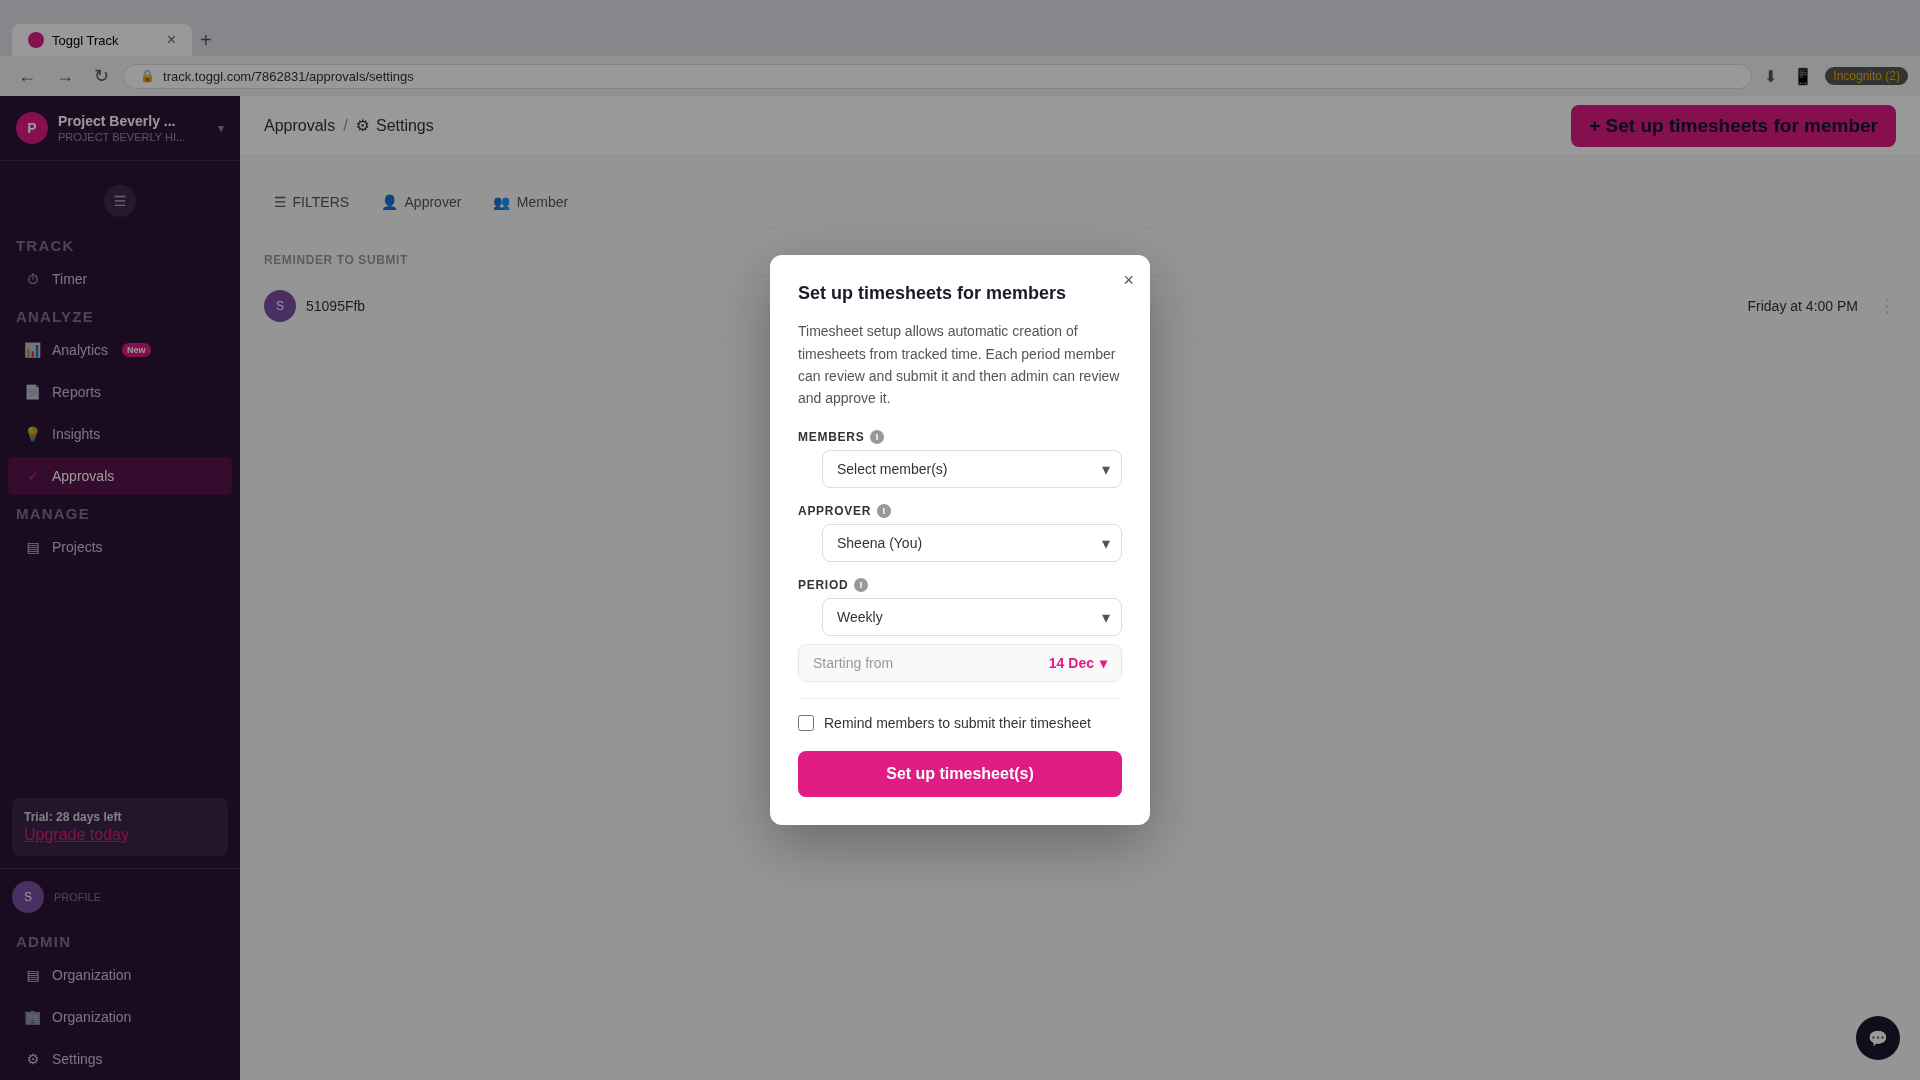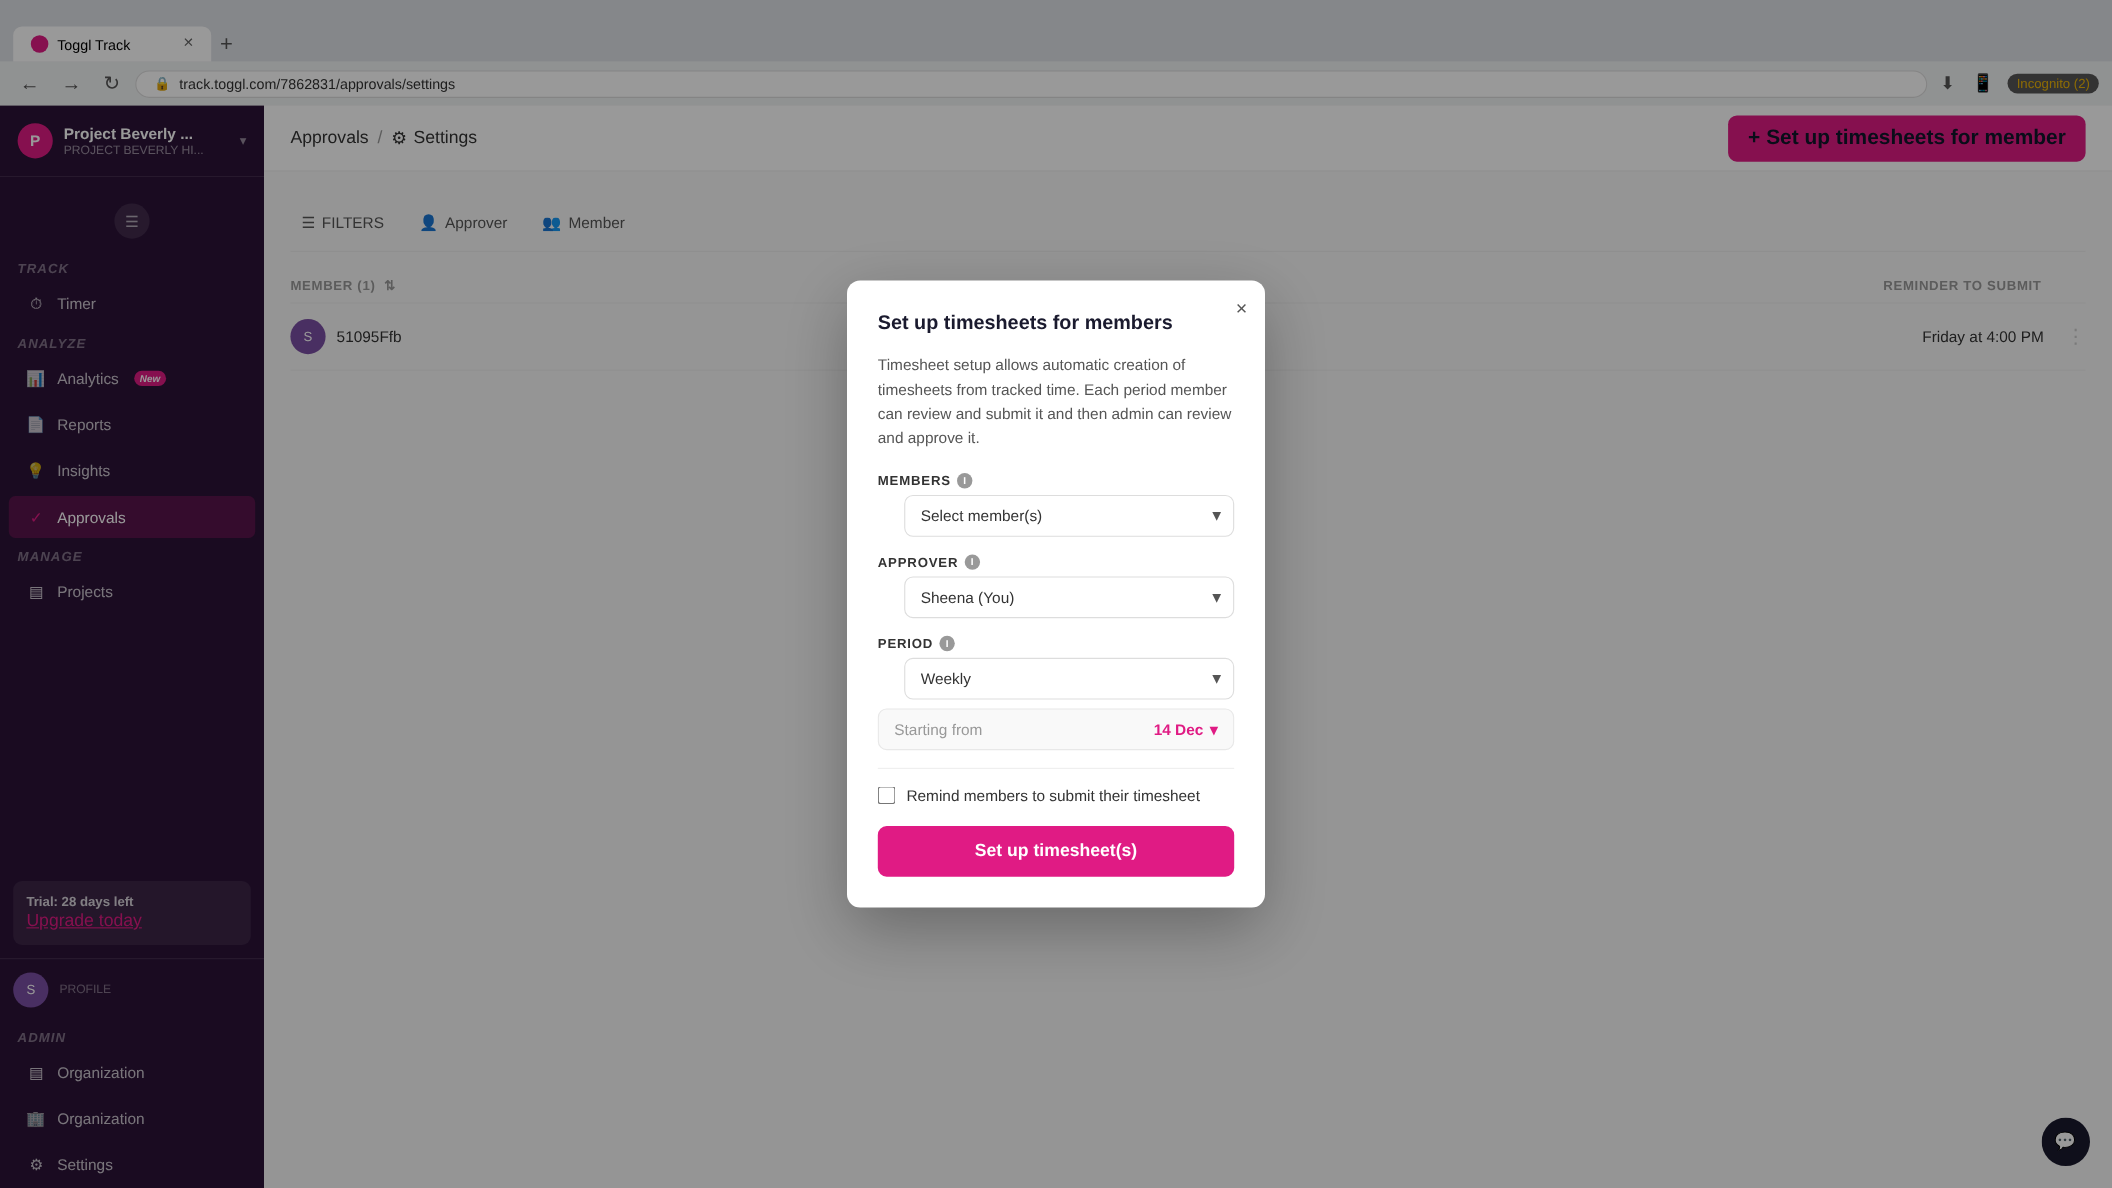--- a/index.html
+++ b/index.html
@@ -25,25 +25,25 @@
     .app-container { display: flex; height: calc(1080px - 96px); }
 
     
     .sidebar { width: 240px; background: #2c1338; color: #fff; display: flex; flex-direction: column; flex-shrink: 0; }
     .sidebar-header { padding: 16px; display: flex; align-items: center; gap: 10px; border-bottom: 1px solid rgba(255,255,255,0.1); }
     .sidebar-logo { width: 32px; height: 32px; background: #e01b84; border-radius: 50%; display: flex; align-items: center; justify-content: center; color: #fff; font-weight: bold; font-size: 14px; flex-shrink: 0; }
     .sidebar-project-name { font-size: 14px; font-weight: 600; color: #fff; }
     .sidebar-project-sub { font-size: 11px; color: rgba(255,255,255,0.5); margin-top: 2px; }
     .sidebar-chevron { margin-left: auto; color: rgba(255,255,255,0.5); font-size: 12px; cursor: pointer; }
     .sidebar-icon-btn { width: 32px; height: 32px; background: rgba(255,255,255,0.1); border-radius: 50%; display: flex; align-items: center; justify-content: center; cursor: pointer; margin: 12px auto; }
-    .sidebar-section-label { padding: 8px 16px 4px; font-size: 12px; font-weight: 700; color: rgba(255,255,255,0.4); letter-spacing: 0.08em; text-transform: uppercase; font-style: italic; }
+    .sidebar-section-label { padding: 8px 16px 4px; font-size: 15px; font-weight: 700; color: rgba(255,255,255,0.4); letter-spacing: 0.08em; text-transform: uppercase; }
     .sidebar-item { display: flex; align-items: center; gap: 10px; padding: 10px 16px; cursor: pointer; border-radius: 6px; margin: 2px 8px; color: rgba(255,255,255,0.75); font-size: 14px; }
     .sidebar-item.active { background: rgba(224,27,132,0.25); color: #fff; }
     .sidebar-item .item-icon { width: 18px; height: 18px; display: flex; align-items: center; justify-content: center; flex-shrink: 0; }
-    .sidebar-item .badge-new { background: #e01b84; color: #fff; font-size: 9px; padding: 2px 5px; border-radius: 8px; margin-left: 4px; font-weight: 700; font-style: italic; }
+    .sidebar-item .badge-new { background: #e01b84; color: #fff; font-size: 9px; padding: 2px 5px; border-radius: 8px; margin-left: 4px; font-weight: 700; }
     .sidebar-trial { margin: auto 12px 12px; background: rgba(255,255,255,0.08); border-radius: 8px; padding: 12px; }
     .sidebar-trial-text { font-size: 12px; color: rgba(255,255,255,0.8); font-weight: 600; }
     .sidebar-trial-link { font-size: 16px; color: #e01b84; text-decoration: underline; cursor: pointer; margin-top: 2px; }
     .sidebar-bottom { border-top: 1px solid rgba(255,255,255,0.1); padding: 12px; }
     .sidebar-profile { display: flex; align-items: center; gap: 10px; }
     .profile-avatar { width: 32px; height: 32px; background: #7b4fa3; border-radius: 50%; flex-shrink: 0; display: flex; align-items: center; justify-content: center; color: #fff; font-size: 12px; }
     .profile-label { font-size: 11px; color: rgba(255,255,255,0.4); }
 
     
     .main-content { flex: 1; background: #f9f9f9; overflow-y: auto; }
@@ -231,24 +231,20 @@
           <span>Approver</span>
         </button>
         <button class="filter-btn">
           <span>👥</span>
           <span>Member</span>
         </button>
       </div>
 
       <div class="members-table">
         <div class="table-header-row">
-          <div class="col-member">
-            <span>MEMBER (1)</span>
-            <span style="margin-left:4px; cursor:pointer;">⇅</span>
-          </div>
           <div class="col-reminder">REMINDER TO SUBMIT</div>
         </div>
 
         <div class="table-row">
           <div class="member-info">
             <div class="member-avatar">S</div>
             <span class="member-name">51095Ffb</span>
           </div>
           <div class="reminder-time">Friday at 4:00 PM</div>
           <div class="row-actions">⋮</div>

